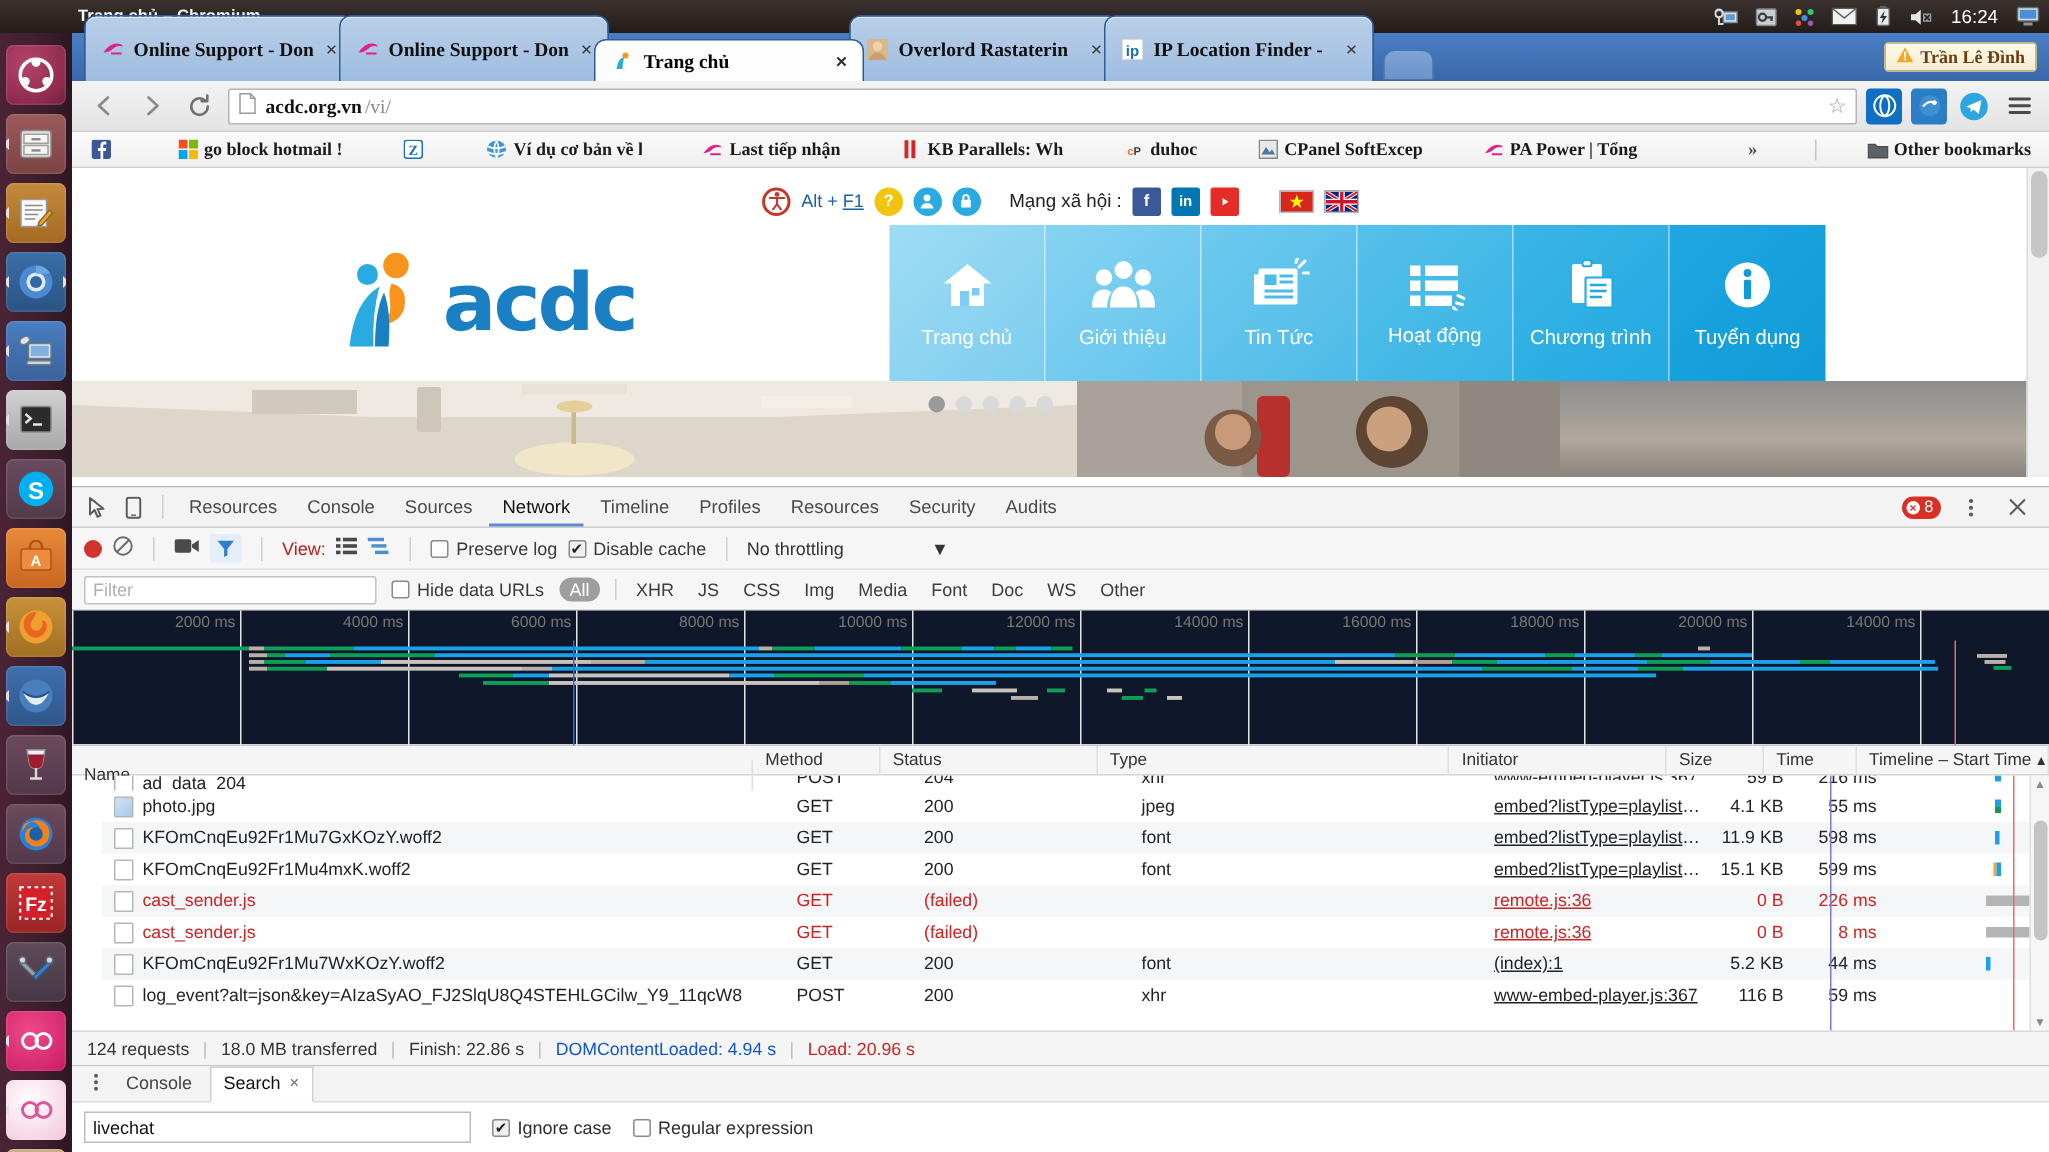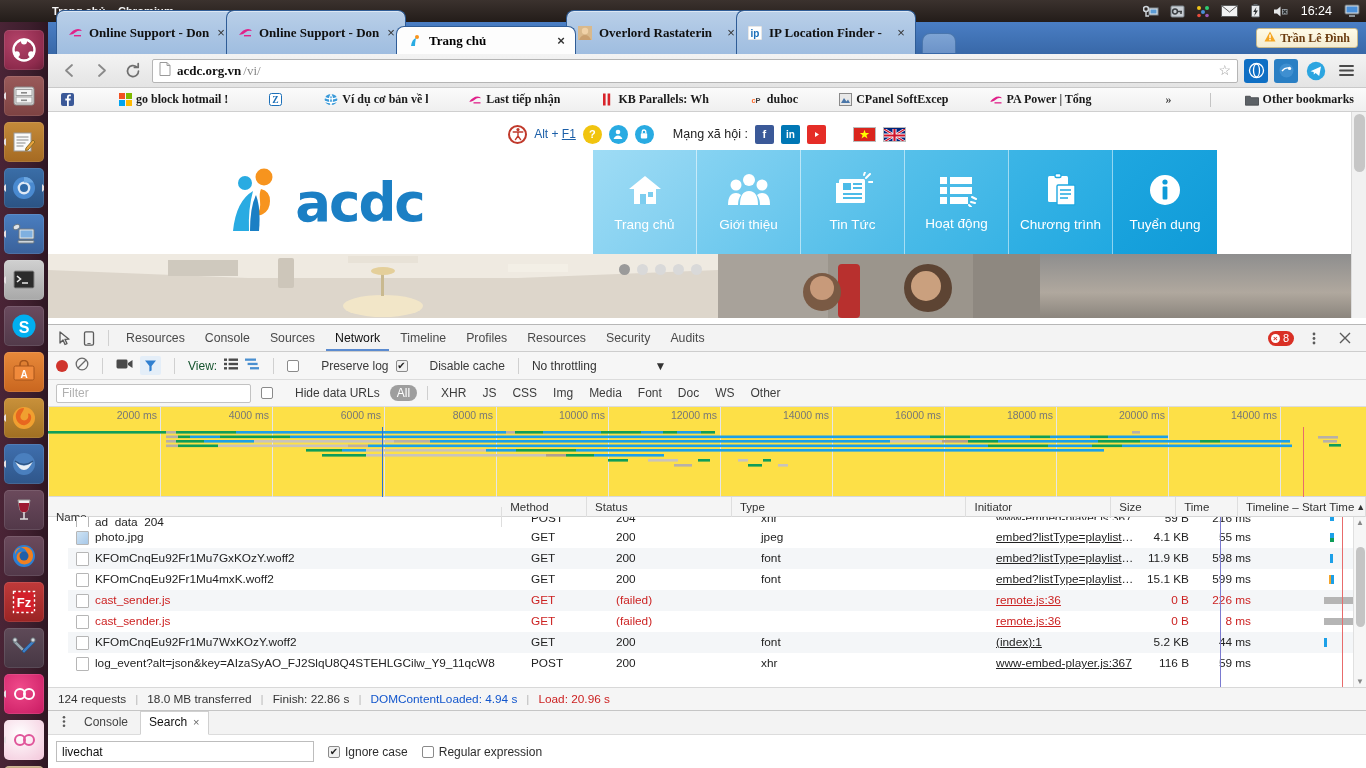--- a/index.html
+++ b/index.html
@@ -179,40 +179,40 @@
   .dttab.active { color: #111; border-bottom: 2px solid #5b8bd0; }
   #dt-tabs .right { margin-left: auto; display: flex; align-items: center; gap: 9px; padding-right: 4px; }
   .errbadge { background: #d93025; color: #fff; border-radius: 9px; height: 15px;
     display: flex; align-items: center; padding: 0 5px 0 3px; gap: 3px; font-size: 11px; }
   .errbadge .x { background:#fff; color:#d93025; border-radius:50%; width:9px;height:9px;
     font-size:8px; display:flex;align-items:center;justify-content:center; font-weight:bold;}
 
   #dt-controls { height: 28px; background: #f6f6f6; border-bottom: 1px solid #dcdcdc;
     display: flex; align-items: center; padding: 0 8px; gap: 7px; }
   .recdot { width: 12px; height: 12px; border-radius: 50%; background: #d0342c; }
-  .ctl-lbl { color: #14532d; font-size: 12px; }
+  .ctl-lbl { color: #b91c1c; font-size: 12px; }
   .chk { width: 12px; height: 12px; border: 1px solid #8a8a8a; background: #fff;
     border-radius: 2px; display:inline-flex; align-items:center;justify-content:center;
     font-size: 10px; color: #222; vertical-align: -2px; }
   .chk.on { background: #f0f0f0; }
-  .ctl-item { display: flex; align-items: center; gap: 22px; font-size: 12px; color: #3a3a3a; }
+  .ctl-item { display: flex; align-items: center; gap: 5px; font-size: 12px; color: #3a3a3a; }
   #throttle { display: flex; align-items: center; gap: 58px; font-size: 12px; color: #333; }
 
   #dt-filter { height: 27px; background: #f6f6f6; border-bottom: 1px solid #dcdcdc;
     display: flex; align-items: center; padding: 0 8px; gap: 10px; }
   #filter-input { width: 195px; height: 19px; border: 1px solid #c2c2c2; background: #fff;
     border-radius: 2px; font-size: 12px; padding: 0 5px; color: #111;
     font-family: "Liberation Sans", sans-serif; }
   #filter-input::placeholder { color: #b0b0b0; }
   .ftype { font-size: 12px; color: #3c3c3c; padding: 0 3px; }
   .ftype.all { background: #9e9e9e; color: #fff; border-radius: 9px; padding: 1px 7px; }
   .fsep { width: 1px; height: 14px; background: #cfcfcf; }
 
   
-  #overview { height: 90px; border-bottom: 1px solid #d8d8d8; position: relative; background: #fde047; }
+  #overview { height: 90px; border-bottom: 1px solid #d8d8d8; position: relative; background: #0f172a; }
   .ovtick { position: absolute; top: 0; height: 90px; border-left: 1px solid #e6e6e6; }
   .ovtick span { position: absolute; right: 4px; top: 2px; font-size: 10.5px; color: #777;
      white-space: nowrap; }
 
   
   #netgrid { flex: 1 1 auto; display: flex; flex-direction: column; overflow: hidden; }
   #colhead { height: 20px; background: #f5f5f5; border-bottom: 1px solid #d6d6d6;
     display: flex; align-items: center; font-size: 11.5px; color: #333; position: relative; }
   #colhead .ch { border-right: 1px solid #dedede; height: 20px; line-height: 20px; padding-left: 8px;
     overflow: hidden; white-space: nowrap; }

